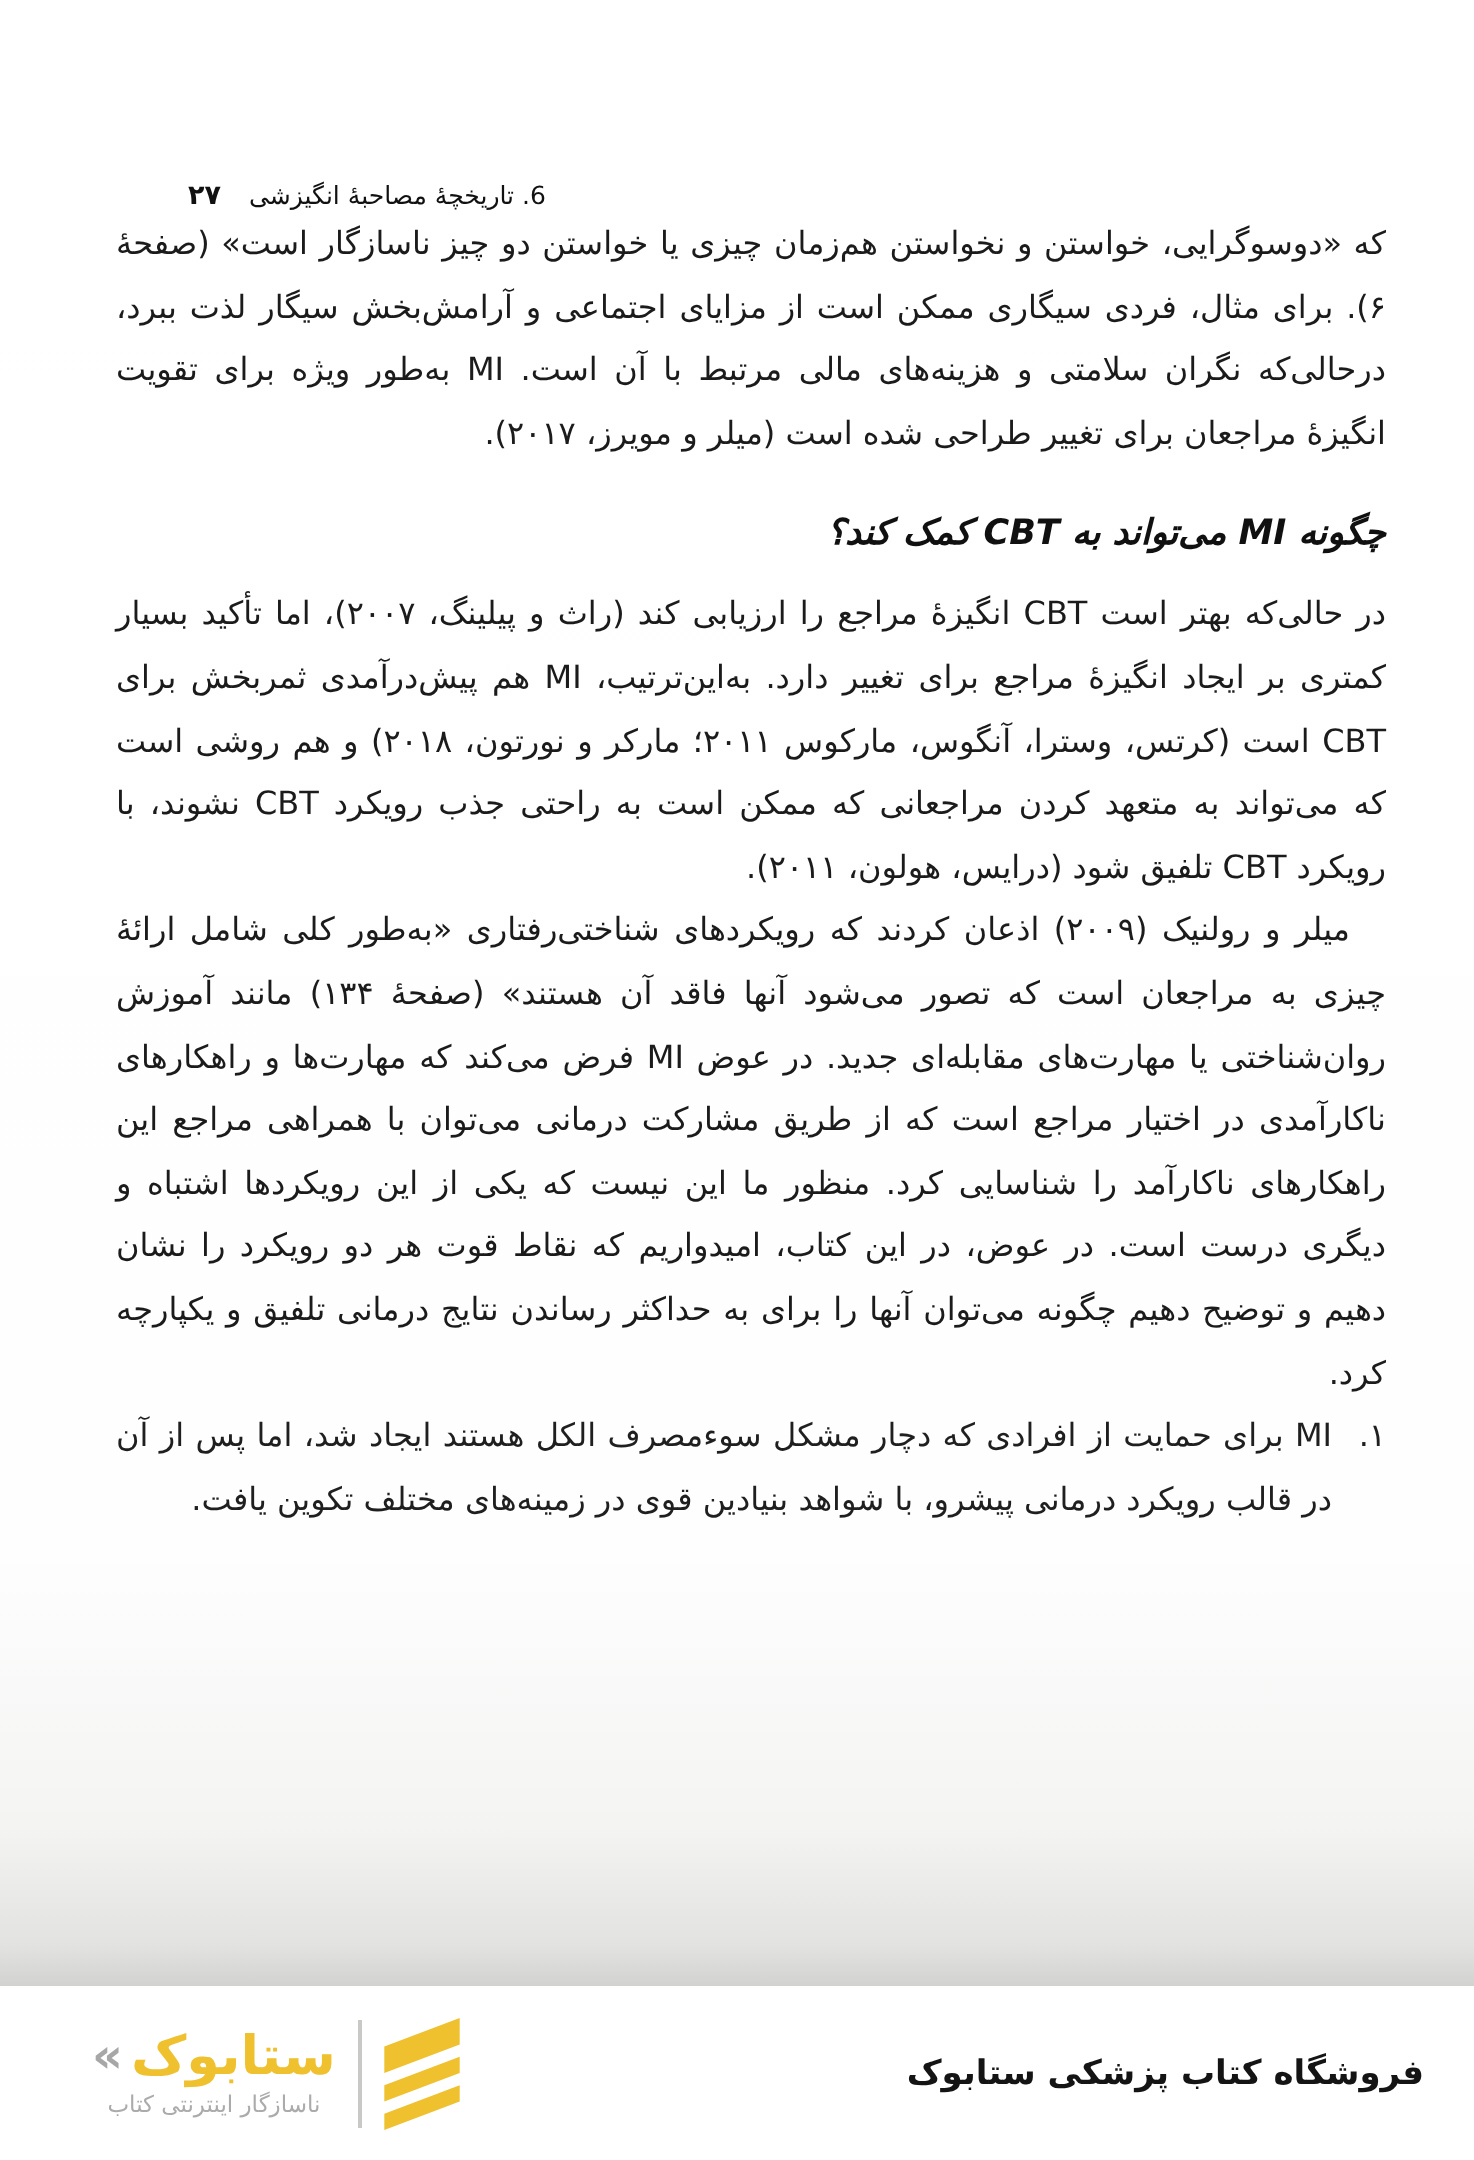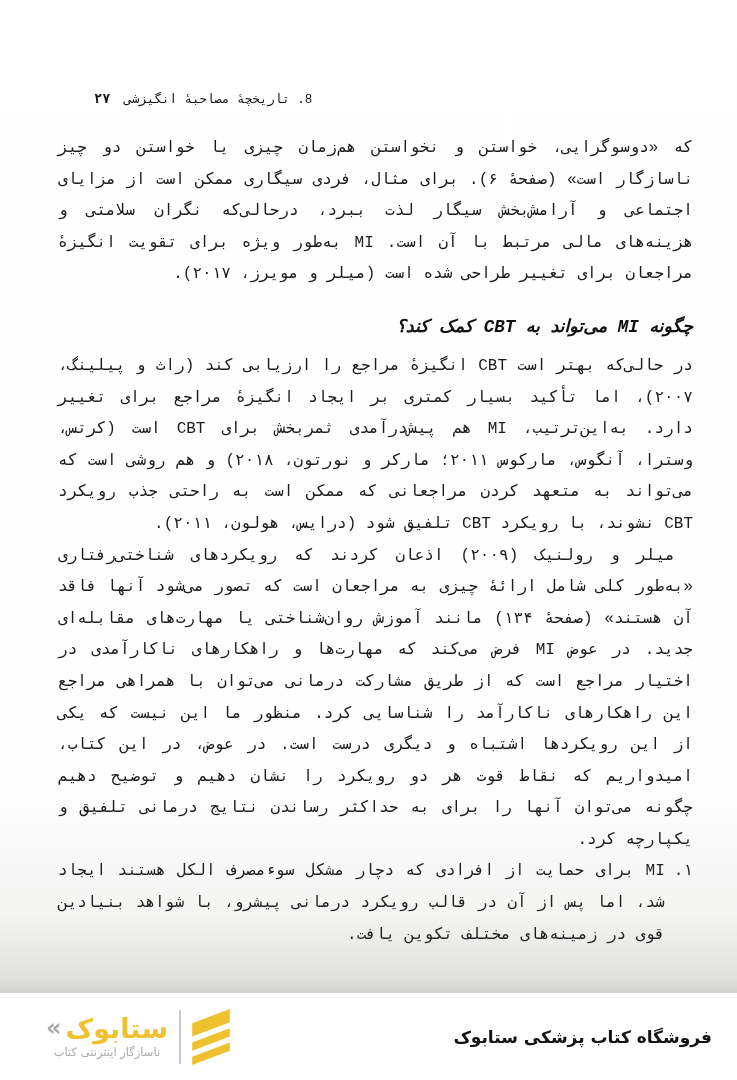--- a/index.html
+++ b/index.html
@@ -15,35 +15,34 @@
     font-family:"DejaVu Sans", sans-serif;
     color:#1f1f1f;
     overflow:hidden;
   }
   
   .scan{
     position:relative;
     height:993px;
     padding:90px 44px 0 58px;
     background:linear-gradient(180deg,#ffffff 0%,#fefefe 78%,#f4f4f3 92%,#e2e2e0 98%,#d2d2d0 100%);
-    font-family:Liberation Mono, monospace;
   }
   .running-head{
     direction:ltr;
     display:flex;
     align-items:baseline;
     gap:14px;
     margin-left:36px;
     width:max-content;
     font-size:12.5px;
     color:#111;
   }
   .running-head .pgnum{font-weight:bold;font-size:13.5px;}
   .running-head .chap{direction:rtl;}
-  .copy{direction:rtl;margin-top:26px;}
+  .copy{direction:rtl;}
   .copy p{
     margin:0;
     font-size:16px;
     line-height:31.6px;
     text-align:justify;
     text-justify:inter-word;
     color:#1b1b1b;
   }
   .copy p.indent{text-indent:18px;}
   h2{
@@ -104,21 +103,21 @@
   }
   .website .yellow{color:var(--brand-yellow);}
 </style>
 </head>
 <body>
 
 <div class="scan">
 
   <div class="running-head">
     <span class="pgnum">۲۷</span>
-    <span class="chap">8. تاریخچهٔ مصاحبهٔ انگیزشی</span>
+    <span class="chap">6. تاریخچهٔ مصاحبهٔ انگیزشی</span>
   </div>
 
   <div class="copy">
     <p>که «دوسوگرایی، خواستن و نخواستن هم‌زمان چیزی یا خواستن دو چیز ناسازگار است» (صفحهٔ ۶). برای مثال، فردی سیگاری ممکن است از مزایای اجتماعی و آرامش‌بخش سیگار لذت ببرد، درحالی‌که نگران سلامتی و هزینه‌های مالی مرتبط با آن است. MI به‌طور ویژه برای تقویت انگیزهٔ مراجعان برای تغییر طراحی شده است (میلر و مویرز، ۲۰۱۷).</p>
 
     <h2>چگونه MI می‌تواند به CBT کمک کند؟</h2>
 
     <p>در حالی‌که بهتر است CBT انگیزهٔ مراجع را ارزیابی کند (راث و پیلینگ، ۲۰۰۷)، اما تأکید بسیار کمتری بر ایجاد انگیزهٔ مراجع برای تغییر دارد. به‌این‌ترتیب، MI هم پیش‌درآمدی ثمربخش برای CBT است (کرتس، وسترا، آنگوس، مارکوس ۲۰۱۱؛ مارکر و نورتون، ۲۰۱۸) و هم روشی است که می‌تواند به متعهد کردن مراجعانی که ممکن است به راحتی جذب رویکرد CBT نشوند، با رویکرد CBT تلفیق شود (درایس، هولون، ۲۰۱۱).</p>
 
     <p class="indent">میلر و رولنیک (۲۰۰۹) اذعان کردند که رویکردهای شناختی‌رفتاری «به‌طور کلی شامل ارائهٔ چیزی به مراجعان است که تصور می‌شود آنها فاقد آن هستند» (صفحهٔ ۱۳۴) مانند آموزش روان‌شناختی یا مهارت‌های مقابله‌ای جدید. در عوض MI فرض می‌کند که مهارت‌ها و راهکارهای ناکارآمدی در اختیار مراجع است که از طریق مشارکت درمانی می‌توان با همراهی مراجع این راهکارهای ناکارآمد را شناسایی کرد. منظور ما این نیست که یکی از این رویکردها اشتباه و دیگری درست است. در عوض، در این کتاب، امیدواریم که نقاط قوت هر دو رویکرد را نشان دهیم و توضیح دهیم چگونه می‌توان آنها را برای به حداکثر رساندن نتایج درمانی تلفیق و یکپارچه کرد.</p>

